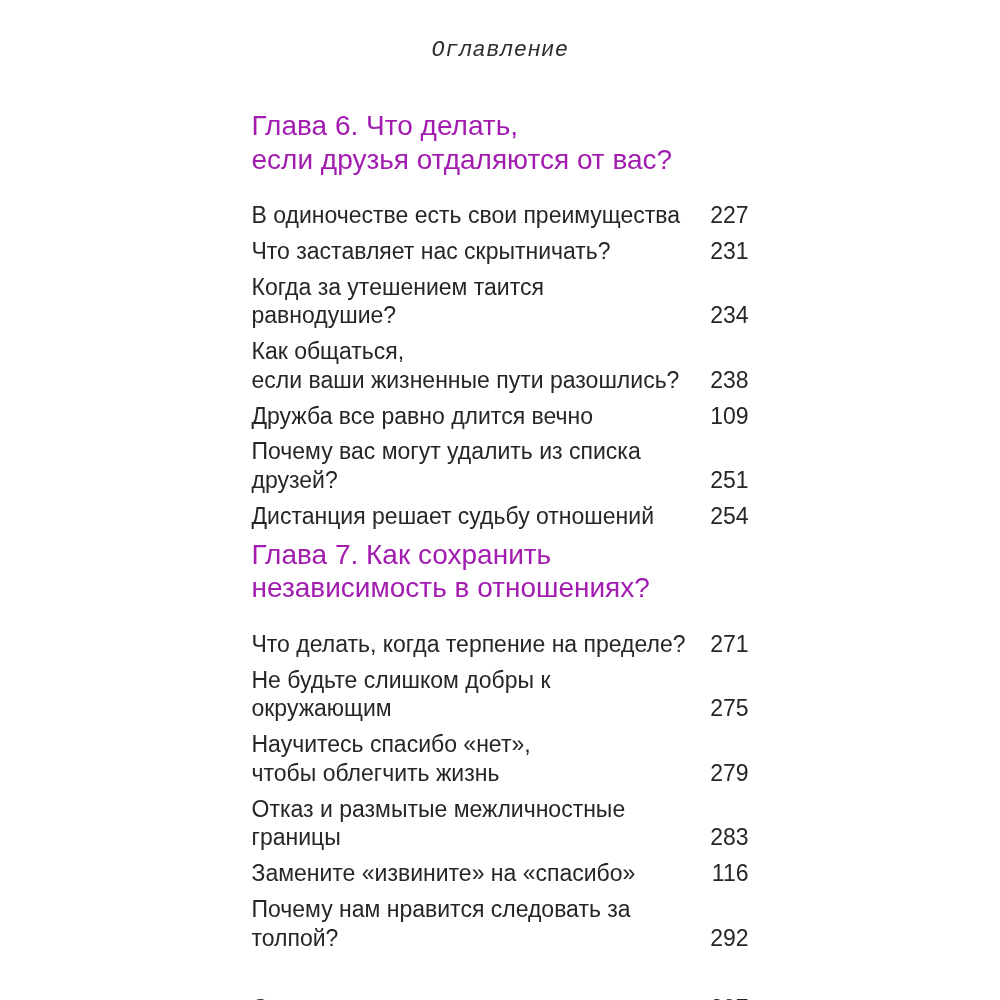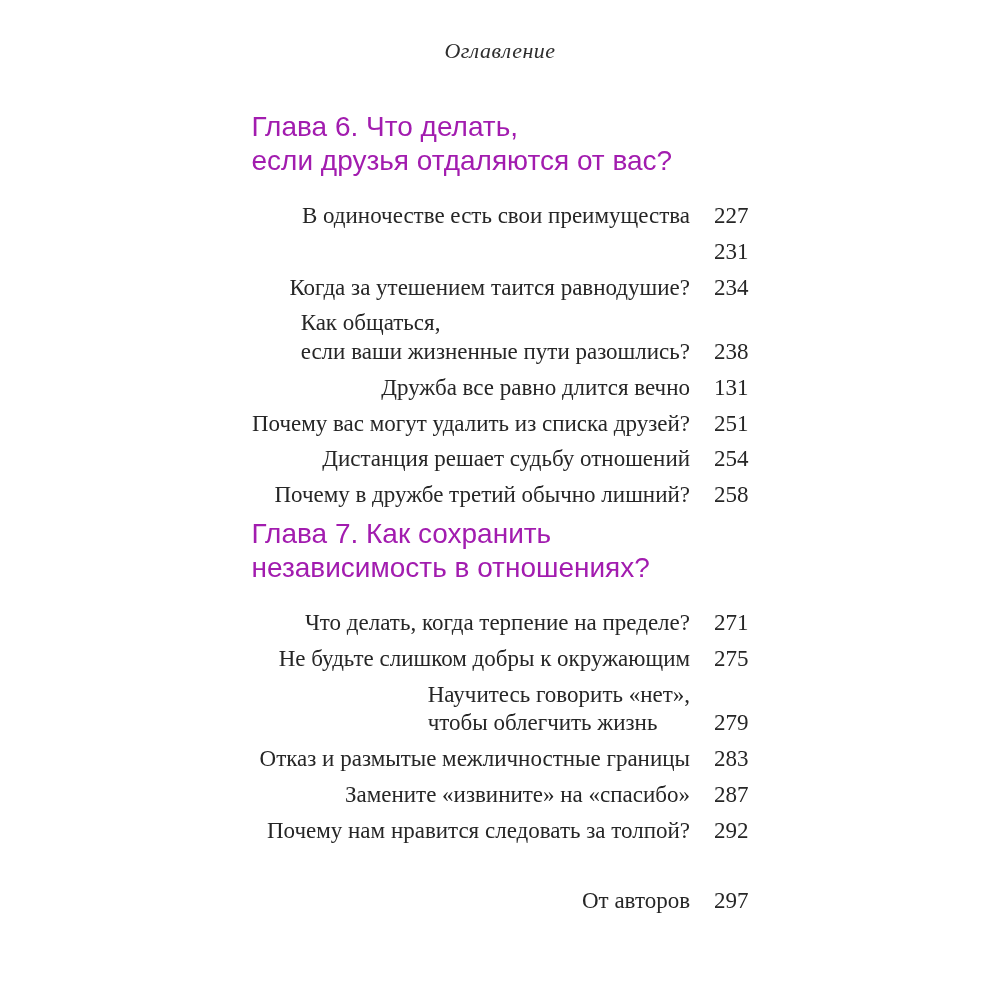--- a/index.html
+++ b/index.html
@@ -15,21 +15,21 @@
   }
   .page {
     width: 1000px;
     height: 1000px;
     background: #ffffff;
     box-sizing: border-box;
     padding-top: 38px;
   }
   .page-header {
     text-align: center;
-    font-family: Liberation Serif, serif;
+    font-family: Liberation Mono, monospace;
     font-style: italic;
     font-size: 22px;
     color: #2e2e2e;
     letter-spacing: 0.5px;
   }
   .toc {
     width: 497px;
     margin: 0 auto;
     padding-top: 46px;
   }
@@ -39,23 +39,23 @@
     font-size: 28px;
     line-height: 1.2;
     color: #a21caf;
     white-space: pre-line;
     margin: 0 0 25px 0;
   }
   .section-2 .chapter-heading {
   }
   .toc-entry {
     display: flex;
-    justify-content: flex-end;
+    justify-content: space-between;
     align-items: flex-end;
-    font-family: Liberation Serif, serif;
+    font-family: Liberation Sans, sans-serif;
     font-size: 23px;
     line-height: 1.25;
     color: #262626;
     margin-bottom: 7px;
   }
   .entry-title {
     white-space: pre-line;
   }
   .entry-page {
     margin-left: 24px;
@@ -76,73 +76,70 @@
 
     <div class="section section-1">
       <h2 class="chapter-heading">Глава 6. Что делать,
 если друзья отдаляются от вас?</h2>
 
       <div class="toc-entry">
         <span class="entry-title">В одиночестве есть свои преимущества</span>
         <span class="entry-page">227</span>
       </div>
       <div class="toc-entry">
+        <span class="entry-title">Что заставляет нас скрытничать?</span>
         <span class="entry-page">231</span>
       </div>
       <div class="toc-entry">
         <span class="entry-title">Когда за утешением таится равнодушие?</span>
         <span class="entry-page">234</span>
       </div>
       <div class="toc-entry">
         <span class="entry-title">Как общаться,
 если ваши жизненные пути разошлись?</span>
         <span class="entry-page">238</span>
       </div>
       <div class="toc-entry">
         <span class="entry-title">Дружба все равно длится вечно</span>
-        <span class="entry-page">131</span>
+        <span class="entry-page">109</span>
       </div>
       <div class="toc-entry">
         <span class="entry-title">Почему вас могут удалить из списка друзей?</span>
         <span class="entry-page">251</span>
       </div>
       <div class="toc-entry">
         <span class="entry-title">Дистанция решает судьбу отношений</span>
         <span class="entry-page">254</span>
-      </div>
-      <div class="toc-entry">
-        <span class="entry-title">Почему в дружбе третий обычно лишний?</span>
-        <span class="entry-page">258</span>
       </div>
     </div>
 
     <div class="section section-2">
       <h2 class="chapter-heading">Глава 7. Как сохранить
 независимость в отношениях?</h2>
 
       <div class="toc-entry">
         <span class="entry-title">Что делать, когда терпение на пределе?</span>
         <span class="entry-page">271</span>
       </div>
       <div class="toc-entry">
         <span class="entry-title">Не будьте слишком добры к окружающим</span>
         <span class="entry-page">275</span>
       </div>
       <div class="toc-entry">
-        <span class="entry-title">Научитесь говорить «нет»,
+        <span class="entry-title">Научитесь спасибо «нет»,
 чтобы облегчить жизнь</span>
         <span class="entry-page">279</span>
       </div>
       <div class="toc-entry">
         <span class="entry-title">Отказ и размытые межличностные границы</span>
         <span class="entry-page">283</span>
       </div>
       <div class="toc-entry">
         <span class="entry-title">Замените «извините» на «спасибо»</span>
-        <span class="entry-page">287</span>
+        <span class="entry-page">116</span>
       </div>
       <div class="toc-entry">
         <span class="entry-title">Почему нам нравится следовать за толпой?</span>
         <span class="entry-page">292</span>
       </div>
     </div>
 
     <div class="toc-entry backmatter">
       <span class="entry-title">От авторов</span>
       <span class="entry-page">297</span>

